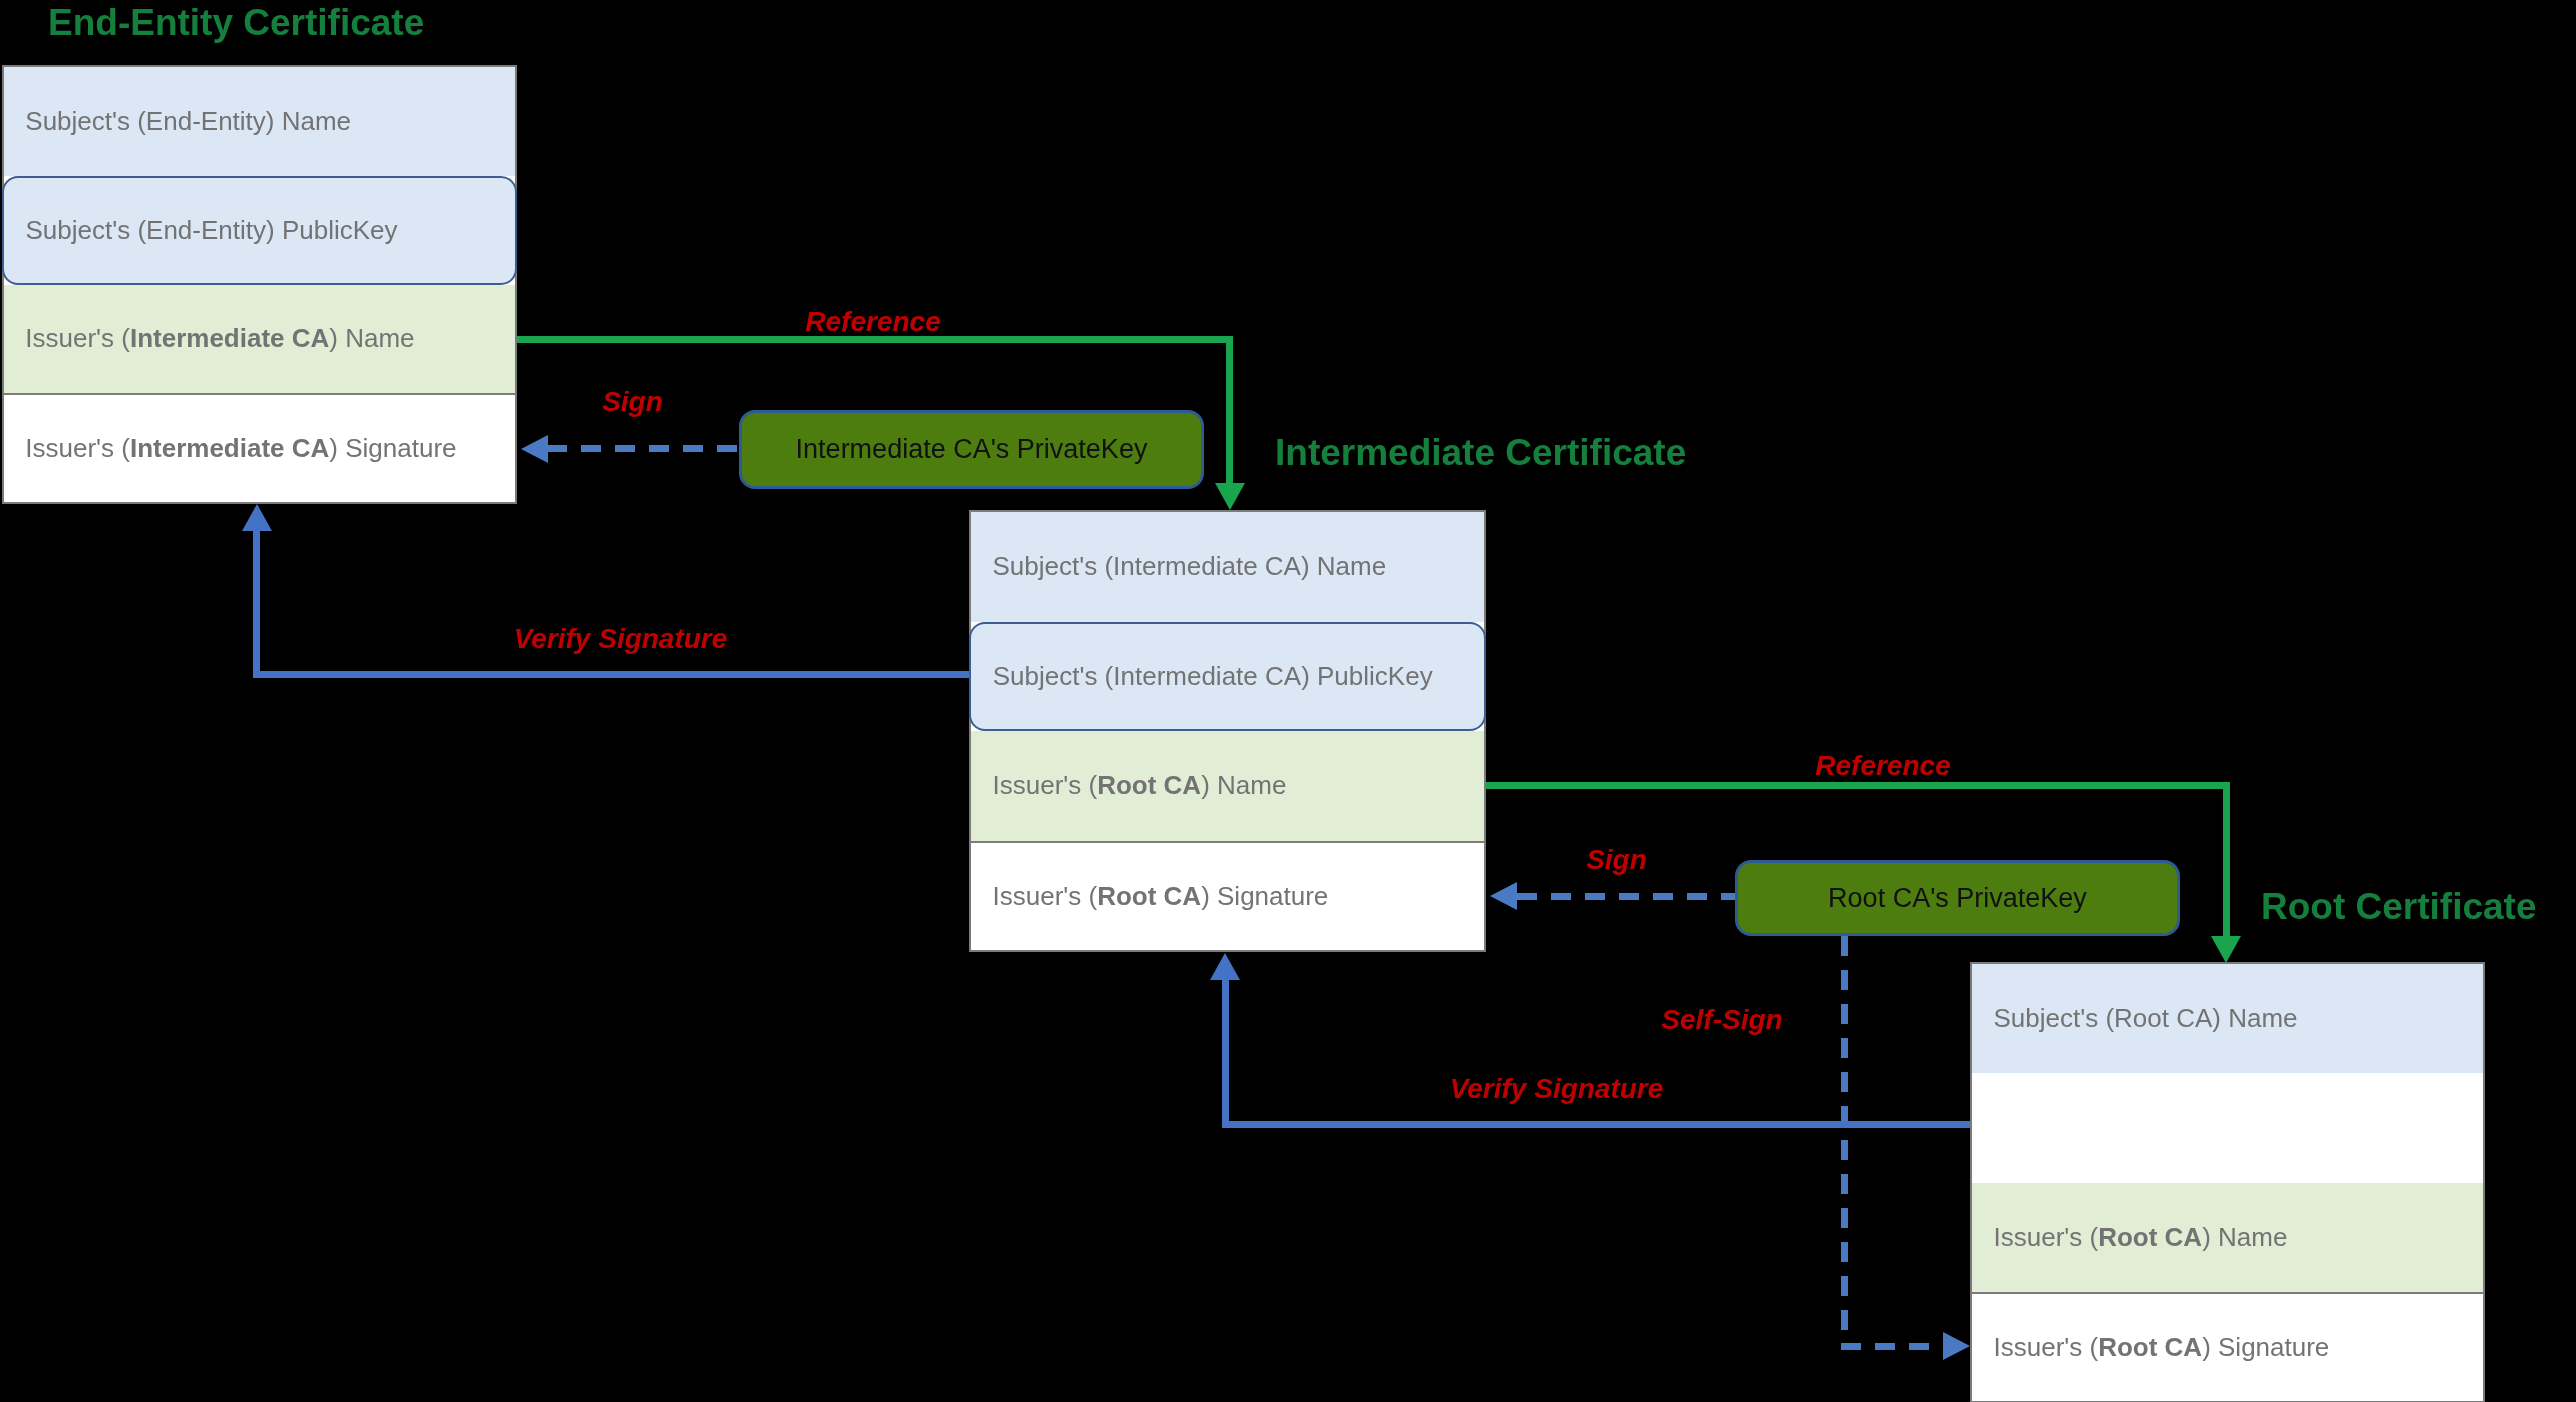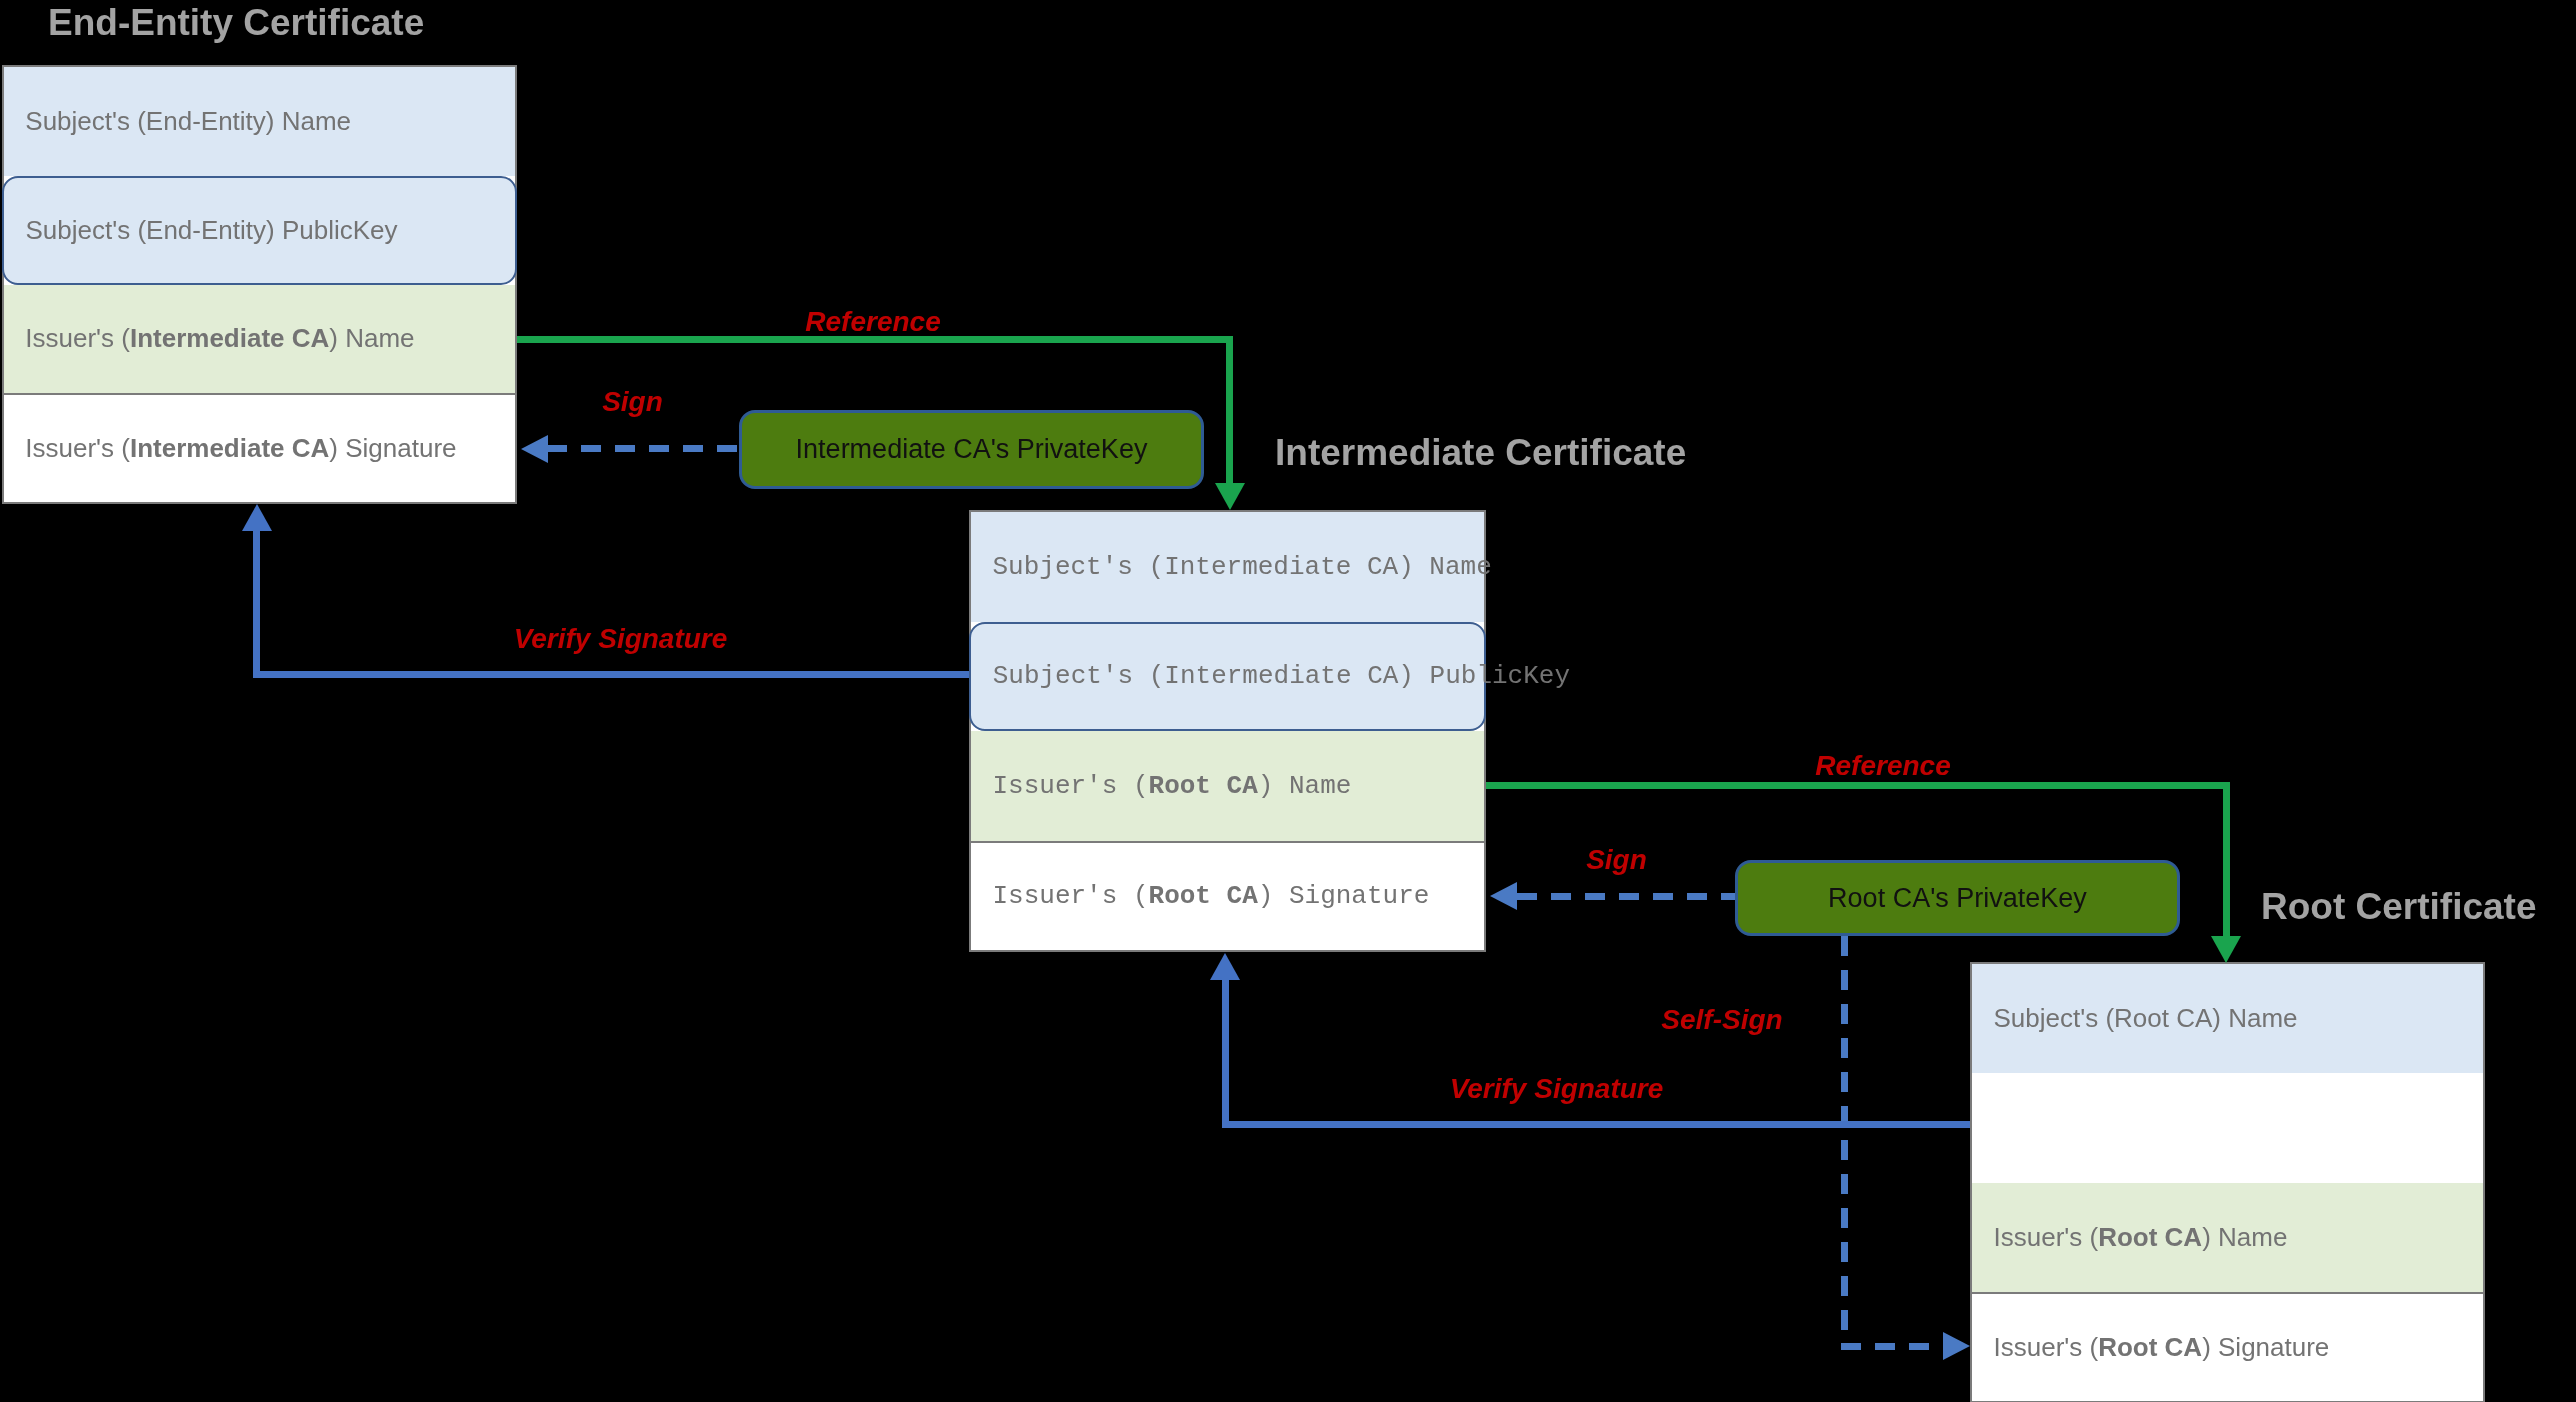--- a/index.html
+++ b/index.html
@@ -1,21 +1,21 @@
 <!DOCTYPE html>
 <html style="font-size:14.3px"><head>
 <meta charset="utf-8">
 <style>
   html,body{margin:0;padding:0;background:#000;}
   #canvas{
     position:relative;width:2576px;height:1402px;background:#000;overflow:hidden;
     font-family:"Liberation Sans", sans-serif;
   }
   .cert-title{
-    position:absolute;color:#a3a3a3;font-size:37px;font-weight:bold;line-height:41px;white-space:nowrap;
+    position:absolute;color:#15803d;font-size:37px;font-weight:bold;line-height:41px;white-space:nowrap;
   }
   .cert{
     position:absolute;border:2.7px solid #7b7b7b;box-sizing:border-box;background:#fff;
   }
   .row{
     position:absolute;left:0;width:100%;height:25%;box-sizing:border-box;
     display:flex;align-items:center;padding-left:21.5px;
     font-size:26px;color:#737373;white-space:nowrap;
   }
   .row b{font-weight:bold;}
@@ -62,21 +62,21 @@
       <span><span>Subject's (End-Entity) PublicKey</span><b></b><span></span></span>
     </div>
     <div class="row r3">
       <span><span>Issuer's (</span><b>Intermediate CA</b><span>) Name</span></span>
     </div>
     <div class="row r4">
       <span><span>Issuer's (</span><b>Intermediate CA</b><span>) Signature</span></span>
     </div>
   </div>
 
-  <div class="cert" style="left:969px;top:510px;width:517px;height:442px;font-family:Liberation Mono, monospace;">
+  <div class="cert" style="left:969px;top:510px;width:517px;height:442px;">
     <div class="row r1">
       <span><span>Subject's (Intermediate CA) Name</span><b></b><span></span></span>
     </div>
     <div class="row r2">
       <span><span>Subject's (Intermediate CA) PublicKey</span><b></b><span></span></span>
     </div>
     <div class="row r3">
       <span><span>Issuer's (</span><b>Root CA</b><span>) Name</span></span>
     </div>
     <div class="row r4">

